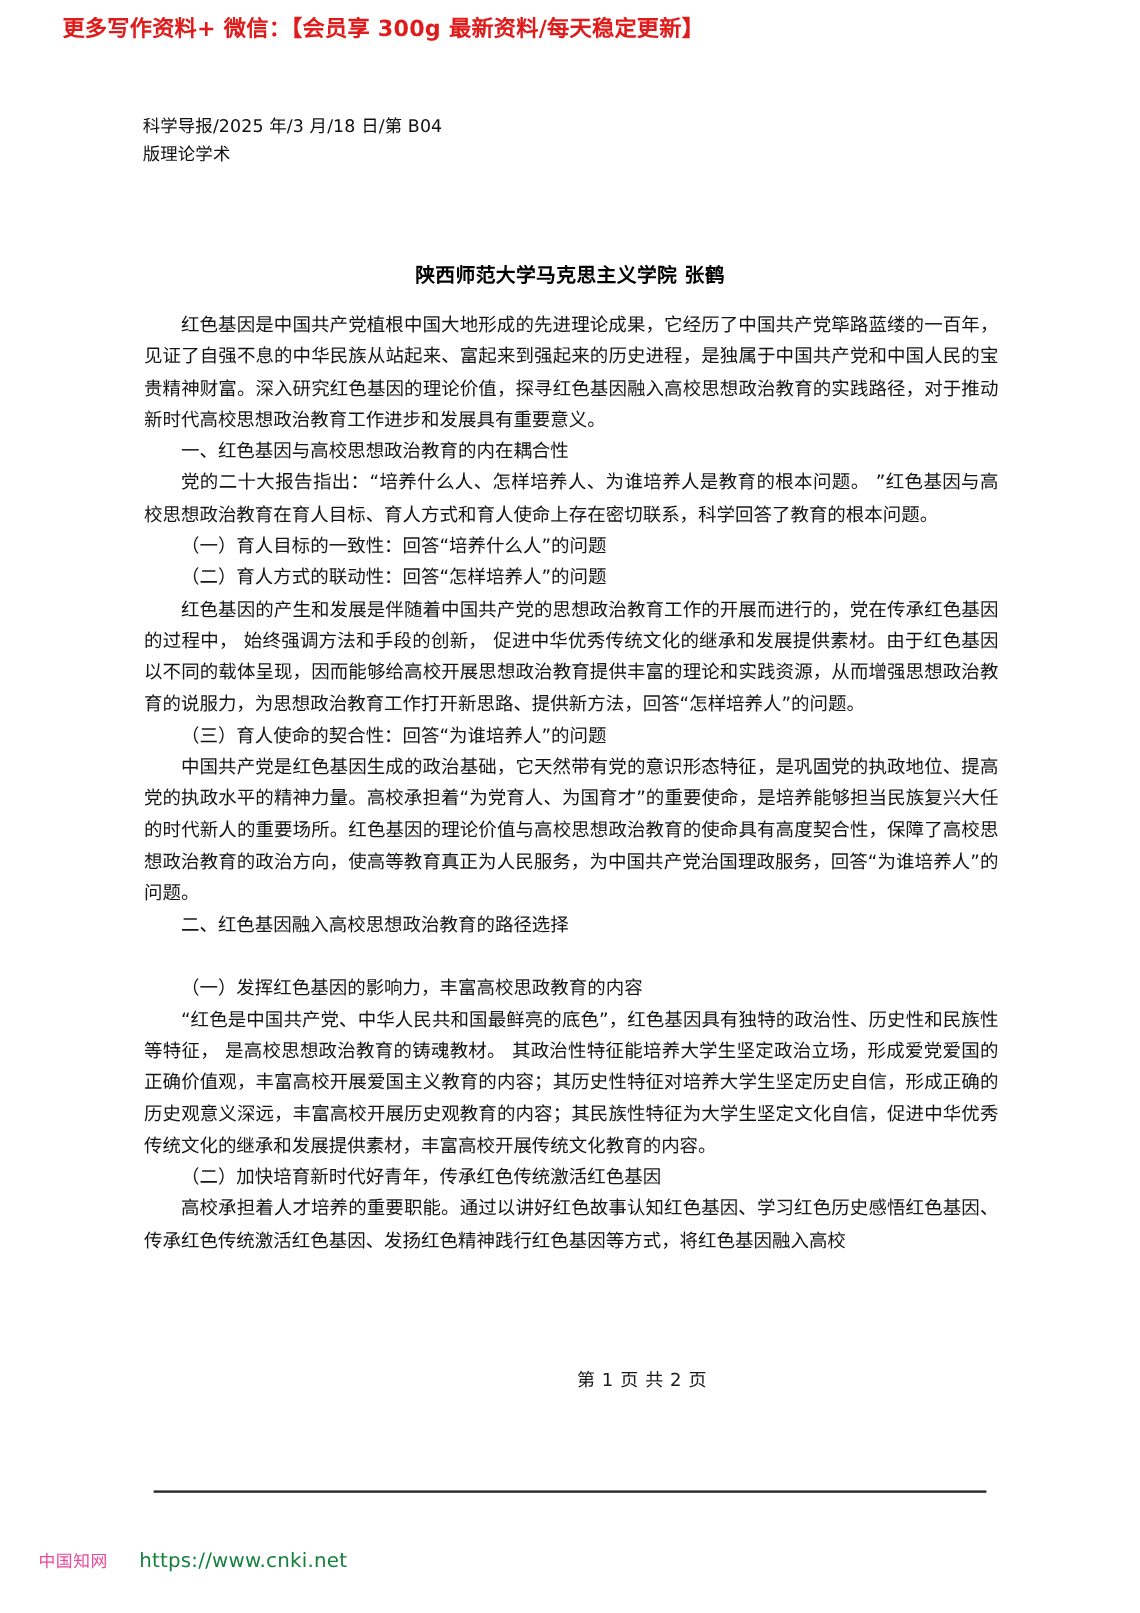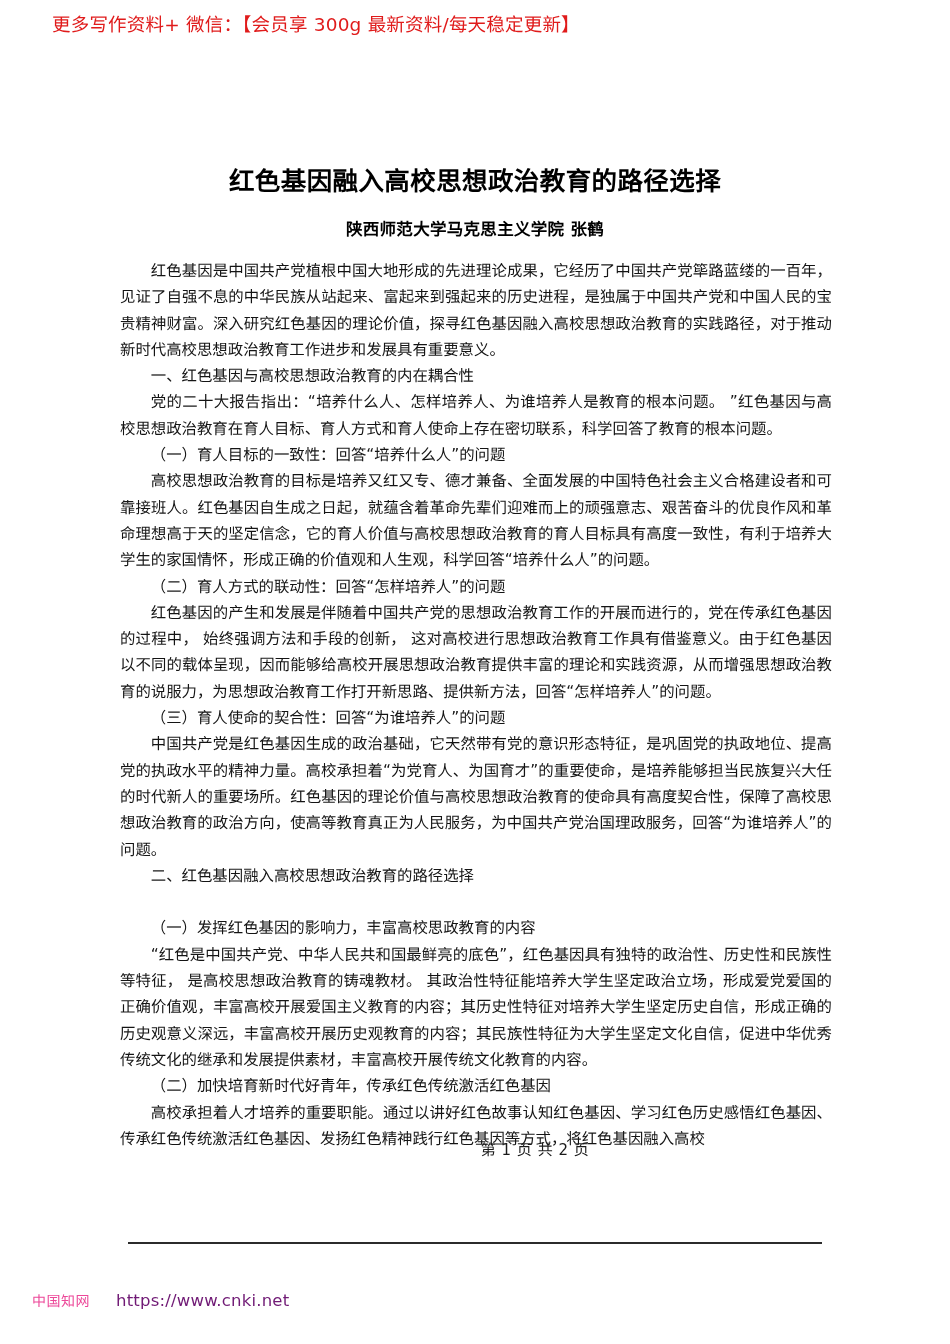--- a/index.html
+++ b/index.html
@@ -17,21 +17,21 @@
     overflow: hidden;
   }
 
   
   .promo-banner {
     position: absolute;
     top: 13px;
     left: 52px;
     width: 860px;
     font-size: 18.5px;
-    font-weight: normal;
+    font-weight: bold;
     letter-spacing: 0.2px;
     white-space: nowrap;
     line-height: 1.25;
   }
   .promo-banner .seg { color: #e01b1b; }
 
   
   .page-sheet {
     position: absolute;
     top: 0;
@@ -134,45 +134,47 @@
     white-space: nowrap;
   }
   .cnki-watermark .cnki-brand {
     font-size: 14px;
     letter-spacing: 0.5px;
     color: #ec4899;
   }
   .cnki-watermark .cnki-url {
     font-size: 16.5px;
     letter-spacing: 0.2px;
-    color: #701a75;
+    color: #15803d;
   }
 </style>
 </head>
 <body>
 
 <div class="page-sheet">
 
   <div class="promo-banner">
     <span class="seg">更多写作资料+ 微信：【会员享 300g 最新资料/每天稳定更新】</span>
   </div>
 
+  <div class="journal-meta">
+    <span class="meta-line">科学导报/2025 年/3 月/18 日/第 B04</span>
+    <span class="meta-line">版理论学术</span>
+  </div>
 
-  <div class="doc-title">红色基因融入高校思想政治教育的路径选择</div>
 
   <div class="doc-byline">陕西师范大学马克思主义学院  张鹤</div>
 
   <div class="body-column">
     <p>红色基因是中国共产党植根中国大地形成的先进理论成果，它经历了中国共产党筚路蓝缕的一百年，见证了自强不息的中华民族从站起来、富起来到强起来的历史进程，是独属于中国共产党和中国人民的宝贵精神财富。深入研究红色基因的理论价值，探寻红色基因融入高校思想政治教育的实践路径，对于推动新时代高校思想政治教育工作进步和发展具有重要意义。</p>
     <p>一、红色基因与高校思想政治教育的内在耦合性</p>
     <p>党的二十大报告指出：“培养什么人、怎样培养人、为谁培养人是教育的根本问题。 ”红色基因与高校思想政治教育在育人目标、育人方式和育人使命上存在密切联系，科学回答了教育的根本问题。</p>
     <p>（一）育人目标的一致性：回答“培养什么人”的问题</p>
-    <p>高校思想政治教育的目标是培养又红又专、德才兼备、全面发展的中国特色社会主义合格建设者和可靠接班人。红色基因自生成之日起，就蕴含着革命先辈们迎难而上的顽强意志、艰苦奋斗的优良作风和革命理想高于天的坚定信念，它的育人价值与高校思想政治教育的育人目标具有高度一致性，有利于培养大学生的家国情怀，形成正确的价值观和人生观，科学回答“培养什么人”的问题。</p>
     <p>（二）育人方式的联动性：回答“怎样培养人”的问题</p>
-    <p>红色基因的产生和发展是伴随着中国共产党的思想政治教育工作的开展而进行的，党在传承红色基因的过程中， 始终强调方法和手段的创新， 这对高校进行思想政治教育工作具有借鉴意义。由于红色基因以不同的载体呈现，因而能够给高校开展思想政治教育提供丰富的理论和实践资源，从而增强思想政治教育的说服力，为思想政治教育工作打开新思路、提供新方法，回答“怎样培养人”的问题。</p>
+    <p>红色基因的产生和发展是伴随着中国共产党的思想政治教育工作的开展而进行的，党在传承红色基因的过程中， 始终强调方法和手段的创新， 促进中华优秀传统文化的继承和发展提供素材。由于红色基因以不同的载体呈现，因而能够给高校开展思想政治教育提供丰富的理论和实践资源，从而增强思想政治教育的说服力，为思想政治教育工作打开新思路、提供新方法，回答“怎样培养人”的问题。</p>
     <p>（三）育人使命的契合性：回答“为谁培养人”的问题</p>
     <p>中国共产党是红色基因生成的政治基础，它天然带有党的意识形态特征，是巩固党的执政地位、提高党的执政水平的精神力量。高校承担着“为党育人、为国育才”的重要使命，是培养能够担当民族复兴大任的时代新人的重要场所。红色基因的理论价值与高校思想政治教育的使命具有高度契合性，保障了高校思想政治教育的政治方向，使高等教育真正为人民服务，为中国共产党治国理政服务，回答“为谁培养人”的问题。</p>
     <p>二、红色基因融入高校思想政治教育的路径选择</p>
     <p class="spacer-before">（一）发挥红色基因的影响力，丰富高校思政教育的内容</p>
     <p>“红色是中国共产党、中华人民共和国最鲜亮的底色”，红色基因具有独特的政治性、历史性和民族性等特征， 是高校思想政治教育的铸魂教材。 其政治性特征能培养大学生坚定政治立场，形成爱党爱国的正确价值观，丰富高校开展爱国主义教育的内容；其历史性特征对培养大学生坚定历史自信，形成正确的历史观意义深远，丰富高校开展历史观教育的内容；其民族性特征为大学生坚定文化自信，促进中华优秀传统文化的继承和发展提供素材，丰富高校开展传统文化教育的内容。</p>
     <p>（二）加快培育新时代好青年，传承红色传统激活红色基因</p>
     <p>高校承担着人才培养的重要职能。通过以讲好红色故事认知红色基因、学习红色历史感悟红色基因、传承红色传统激活红色基因、发扬红色精神践行红色基因等方式，将红色基因融入高校</p>
   </div>
 
   <div class="page-number">第 1 页 共 2 页</div>

